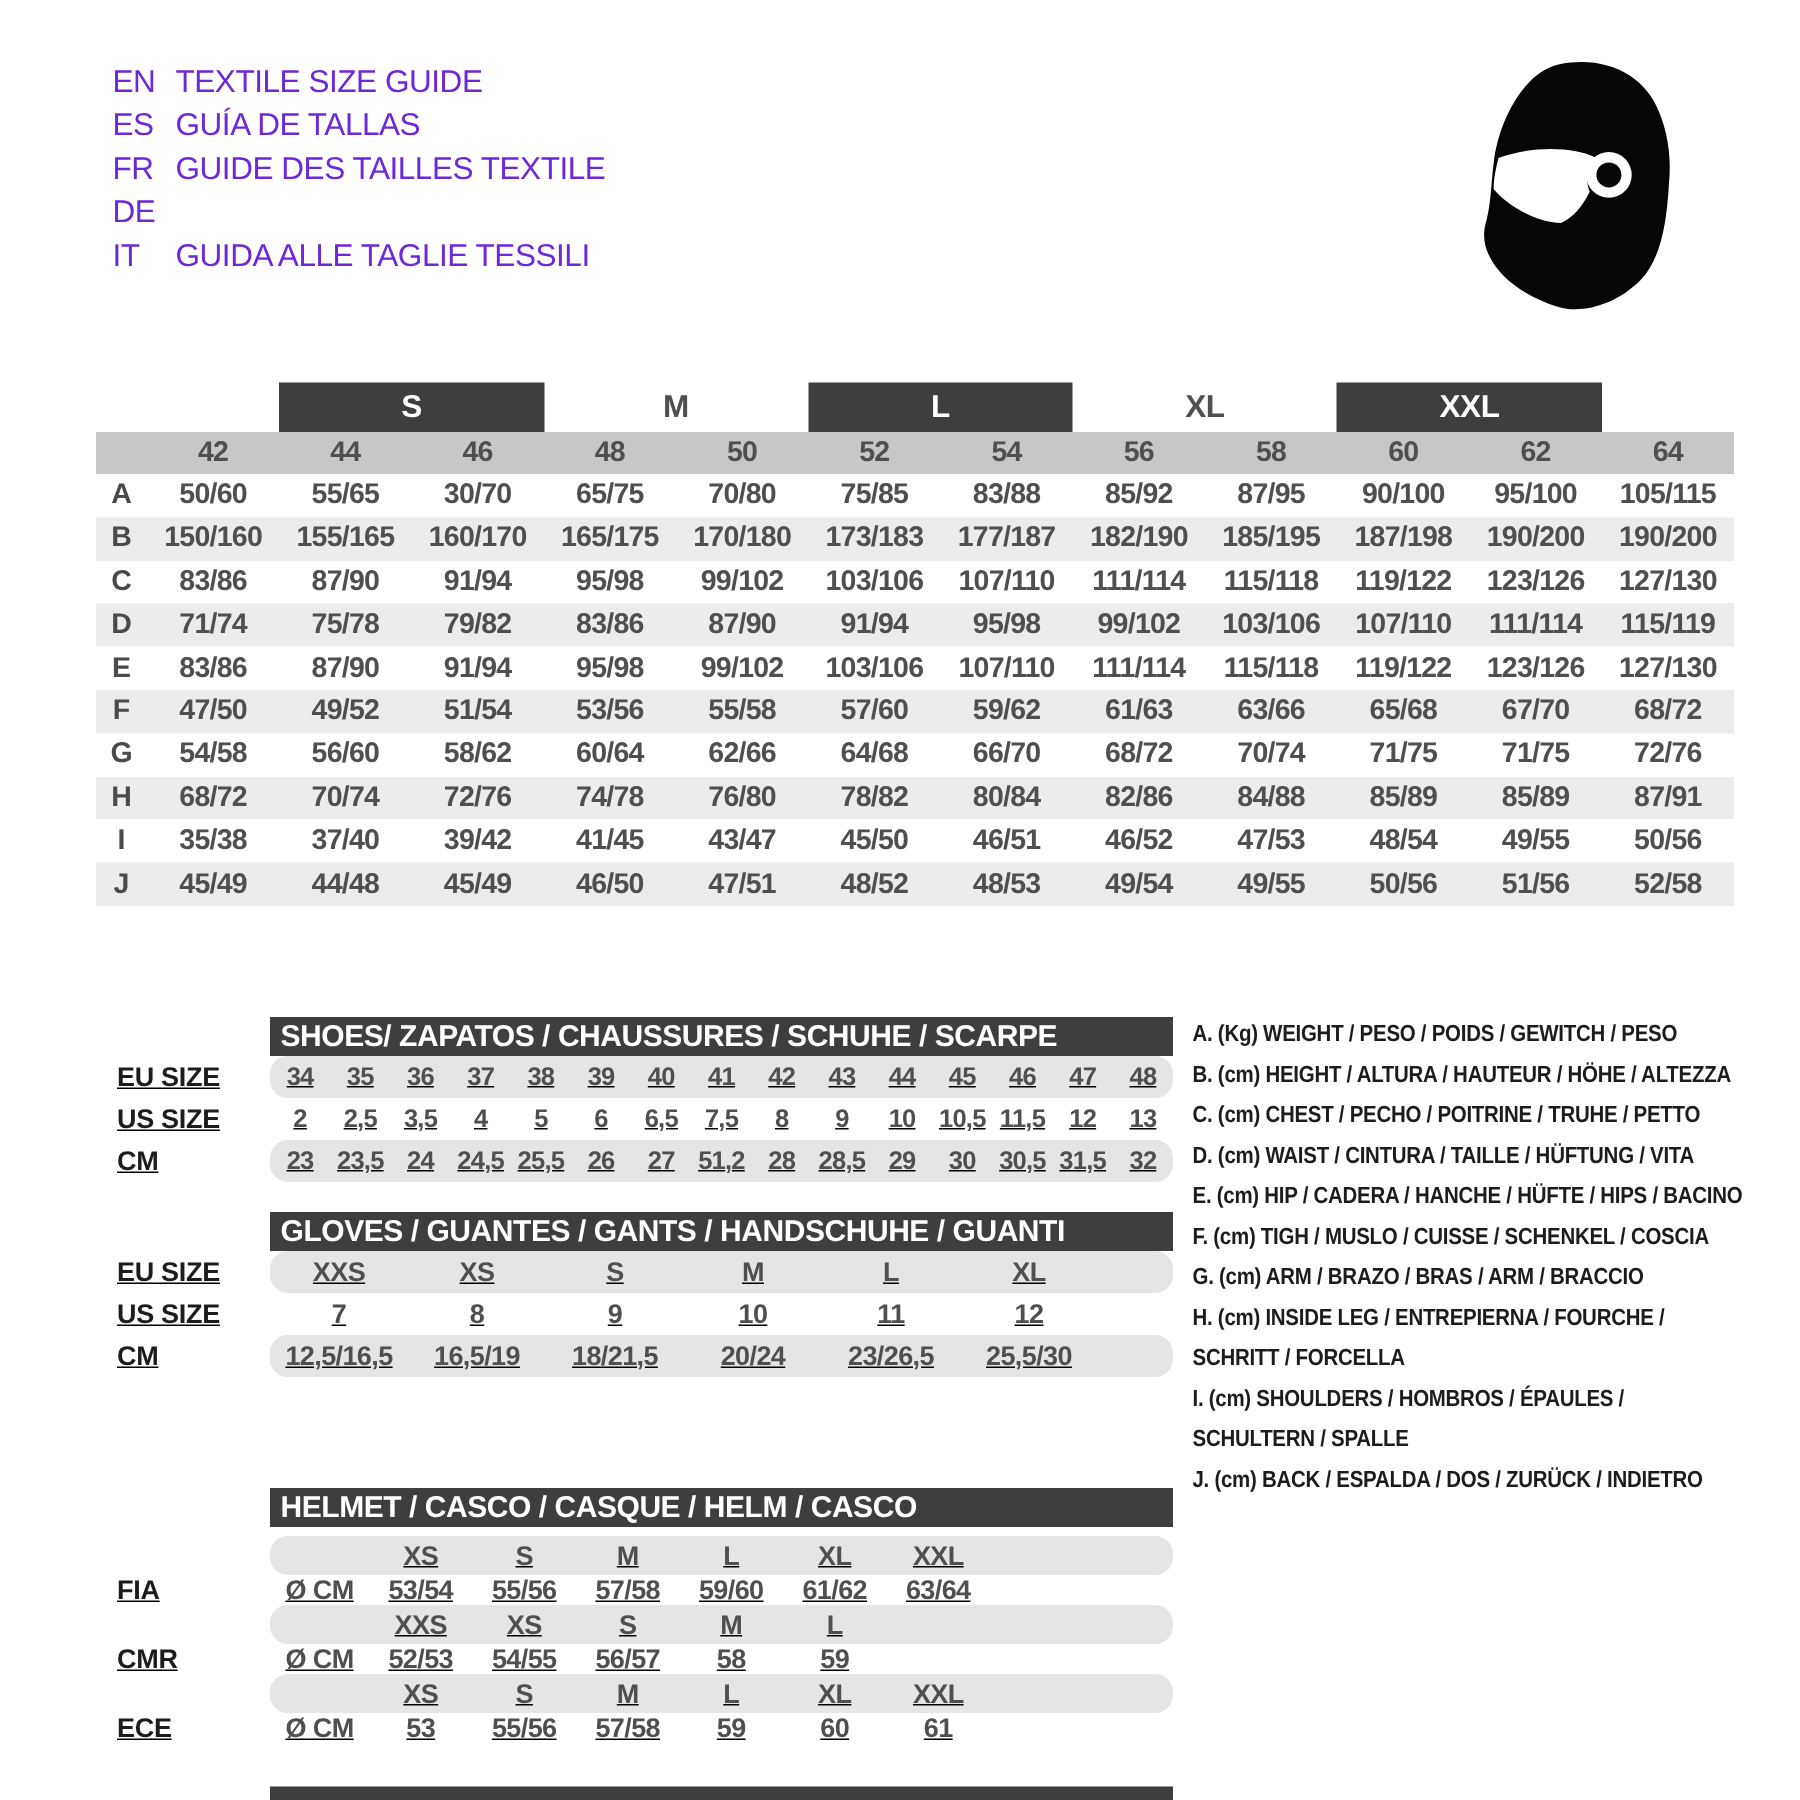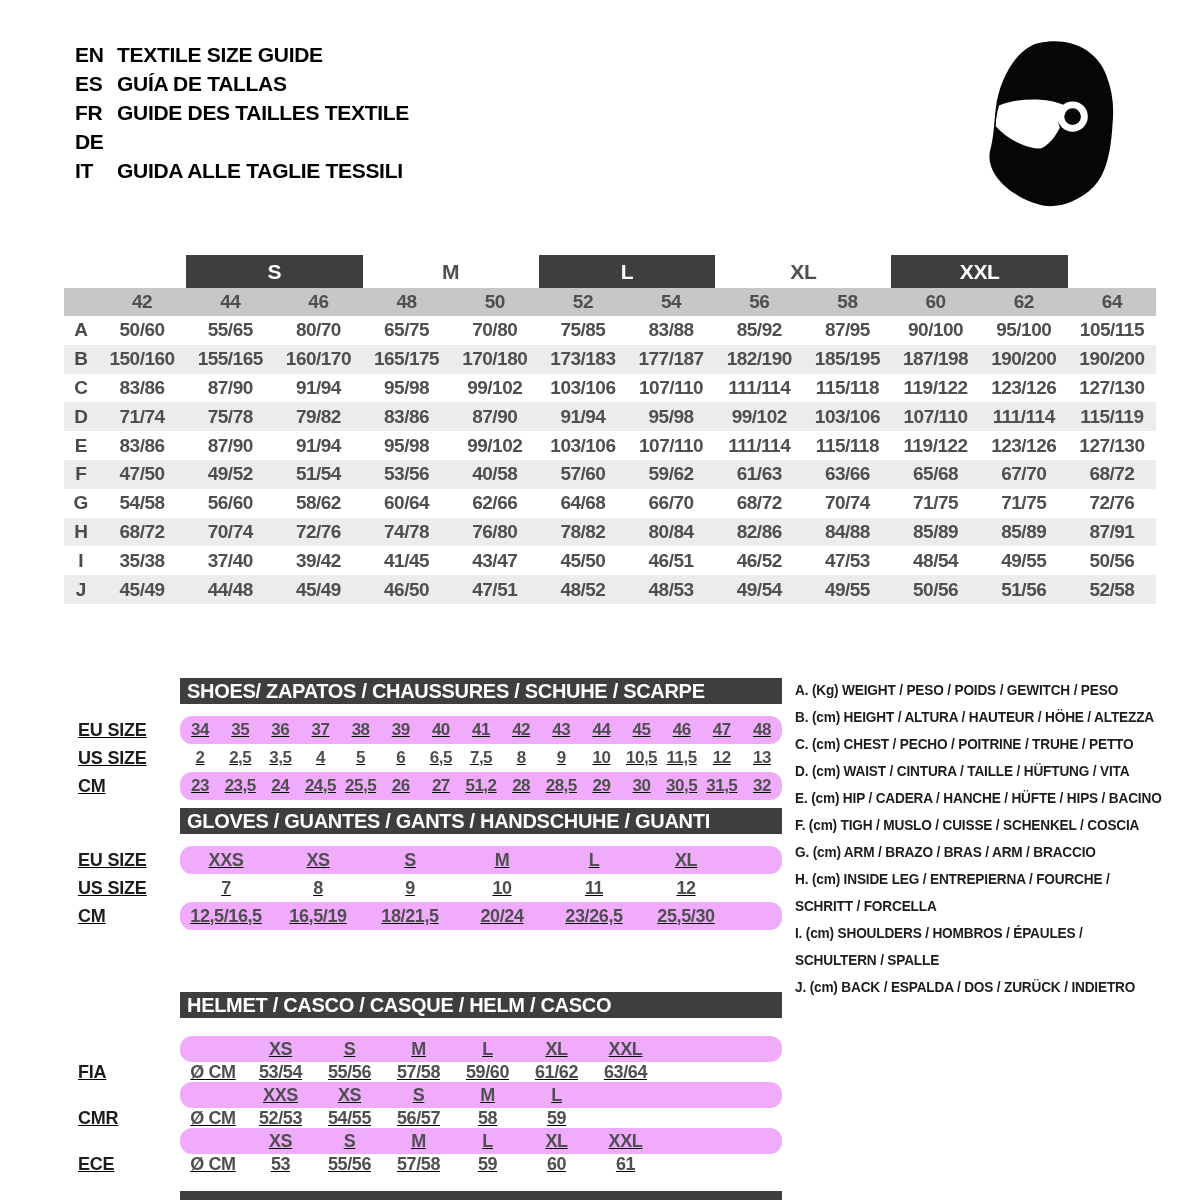--- a/index.html
+++ b/index.html
@@ -1,22 +1,22 @@
 <!DOCTYPE html>
 <html><head>
 <meta charset="utf-8">
 <style>
   html,body{margin:0;padding:0;background:#fff;}
   .page{position:relative;width:1200px;height:1200px;background:#ffffff;overflow:hidden;
         font-family:"Liberation Sans",sans-serif;}
 
   
   .title-block{position:absolute;left:75px;top:40px;}
-  .title-row{display:flex;height:29px;align-items:center;font-weight:bold;font-size:21px;
-             color:#000000;letter-spacing:-0.3px;}
+  .title-row{display:flex;height:29px;align-items:center;font-weight:normal;font-size:21px;
+             color:#6d28d9;letter-spacing:-0.3px;}
   .title-lang{width:42px;flex:none;}
 
   
   .helmet-icon{position:absolute;left:975px;top:36px;width:160px;height:174px;}
 
   
   .main-table{position:absolute;left:64px;top:255px;width:1092px;}
   .g13{display:grid;grid-template-columns:34px repeat(12,1fr);}
   .mt-header{height:33px;}
   .mt-hcell{display:flex;align-items:center;justify-content:center;font-weight:bold;
@@ -25,31 +25,31 @@
   .mt-numbers{height:28px;background:#c7c7c7;}
   .mt-row{height:28.8px;}
   .mt-row.stripe{background:#ececec;}
   .mt-cell{display:flex;align-items:center;justify-content:center;font-weight:bold;
            font-size:19px;color:#4f4f4f;letter-spacing:-0.5px;}
   .mt-letter{display:flex;align-items:center;justify-content:center;font-weight:bold;
              font-size:19px;color:#4a4a4a;}
 
   
   .section{position:absolute;left:68px;width:714px;}
-  .sec-head{display:flex;margin-bottom:12px;text-align:right;}
+  .sec-head{display:flex;margin-bottom:0;text-align:right;}
   .sec-spacer{width:112px;flex:none;}
   .bar{width:602px;height:26px;background:#3e3e3e;color:#ffffff;display:flex;
        align-items:center;padding-left:7px;box-sizing:border-box;font-weight:bold;
        font-size:20px;letter-spacing:-0.3px;}
   .sec-row{display:flex;height:28px;text-decoration:underline;}
   .sec-label{width:112px;flex:none;display:flex;align-items:center;font-size:18px;
              font-weight:bold;color:#1c1c1c;padding-left:10px;box-sizing:border-box;
              letter-spacing:-0.2px;}
   .sec-content{width:602px;flex:none;}
-  .band{background:#f0abfc;border-radius:12px;}
+  .band{background:#e5e5e5;border-radius:12px;}
   .g15{display:grid;grid-template-columns:repeat(15,1fr);}
   .g6{display:grid;grid-template-columns:repeat(6,92px);}
   .gh{display:grid;grid-template-columns:66px repeat(6,69px);}
   .s-cell{display:flex;align-items:center;justify-content:center;font-weight:bold;
           color:#4f4f4f;font-size:17px;letter-spacing:-0.5px;}
   .m-cell{display:flex;align-items:center;justify-content:center;font-weight:bold;
           color:#4f4f4f;font-size:18px;letter-spacing:-0.4px;}
   .h-band{height:26px;}
   .h-val{height:20px;}
   .hm-spacer{height:6px;}
@@ -120,21 +120,21 @@
         <div class="mt-cell">58</div>
         <div class="mt-cell">60</div>
         <div class="mt-cell">62</div>
         <div class="mt-cell">64</div>
       </div>
     <div id="mt-rows">
         <div class="mt-row g13">
           <div class="mt-letter">A</div>
           <div class="mt-cell">50/60</div>
           <div class="mt-cell">55/65</div>
-          <div class="mt-cell">80/70</div>
+          <div class="mt-cell">30/70</div>
           <div class="mt-cell">65/75</div>
           <div class="mt-cell">70/80</div>
           <div class="mt-cell">75/85</div>
           <div class="mt-cell">83/88</div>
           <div class="mt-cell">85/92</div>
           <div class="mt-cell">87/95</div>
           <div class="mt-cell">90/100</div>
           <div class="mt-cell">95/100</div>
           <div class="mt-cell">105/115</div>
         </div>
@@ -197,21 +197,21 @@
           <div class="mt-cell">119/122</div>
           <div class="mt-cell">123/126</div>
           <div class="mt-cell">127/130</div>
         </div>
         <div class="mt-row g13 stripe">
           <div class="mt-letter">F</div>
           <div class="mt-cell">47/50</div>
           <div class="mt-cell">49/52</div>
           <div class="mt-cell">51/54</div>
           <div class="mt-cell">53/56</div>
-          <div class="mt-cell">40/58</div>
+          <div class="mt-cell">55/58</div>
           <div class="mt-cell">57/60</div>
           <div class="mt-cell">59/62</div>
           <div class="mt-cell">61/63</div>
           <div class="mt-cell">63/66</div>
           <div class="mt-cell">65/68</div>
           <div class="mt-cell">67/70</div>
           <div class="mt-cell">68/72</div>
         </div>
         <div class="mt-row g13">
           <div class="mt-letter">G</div>

